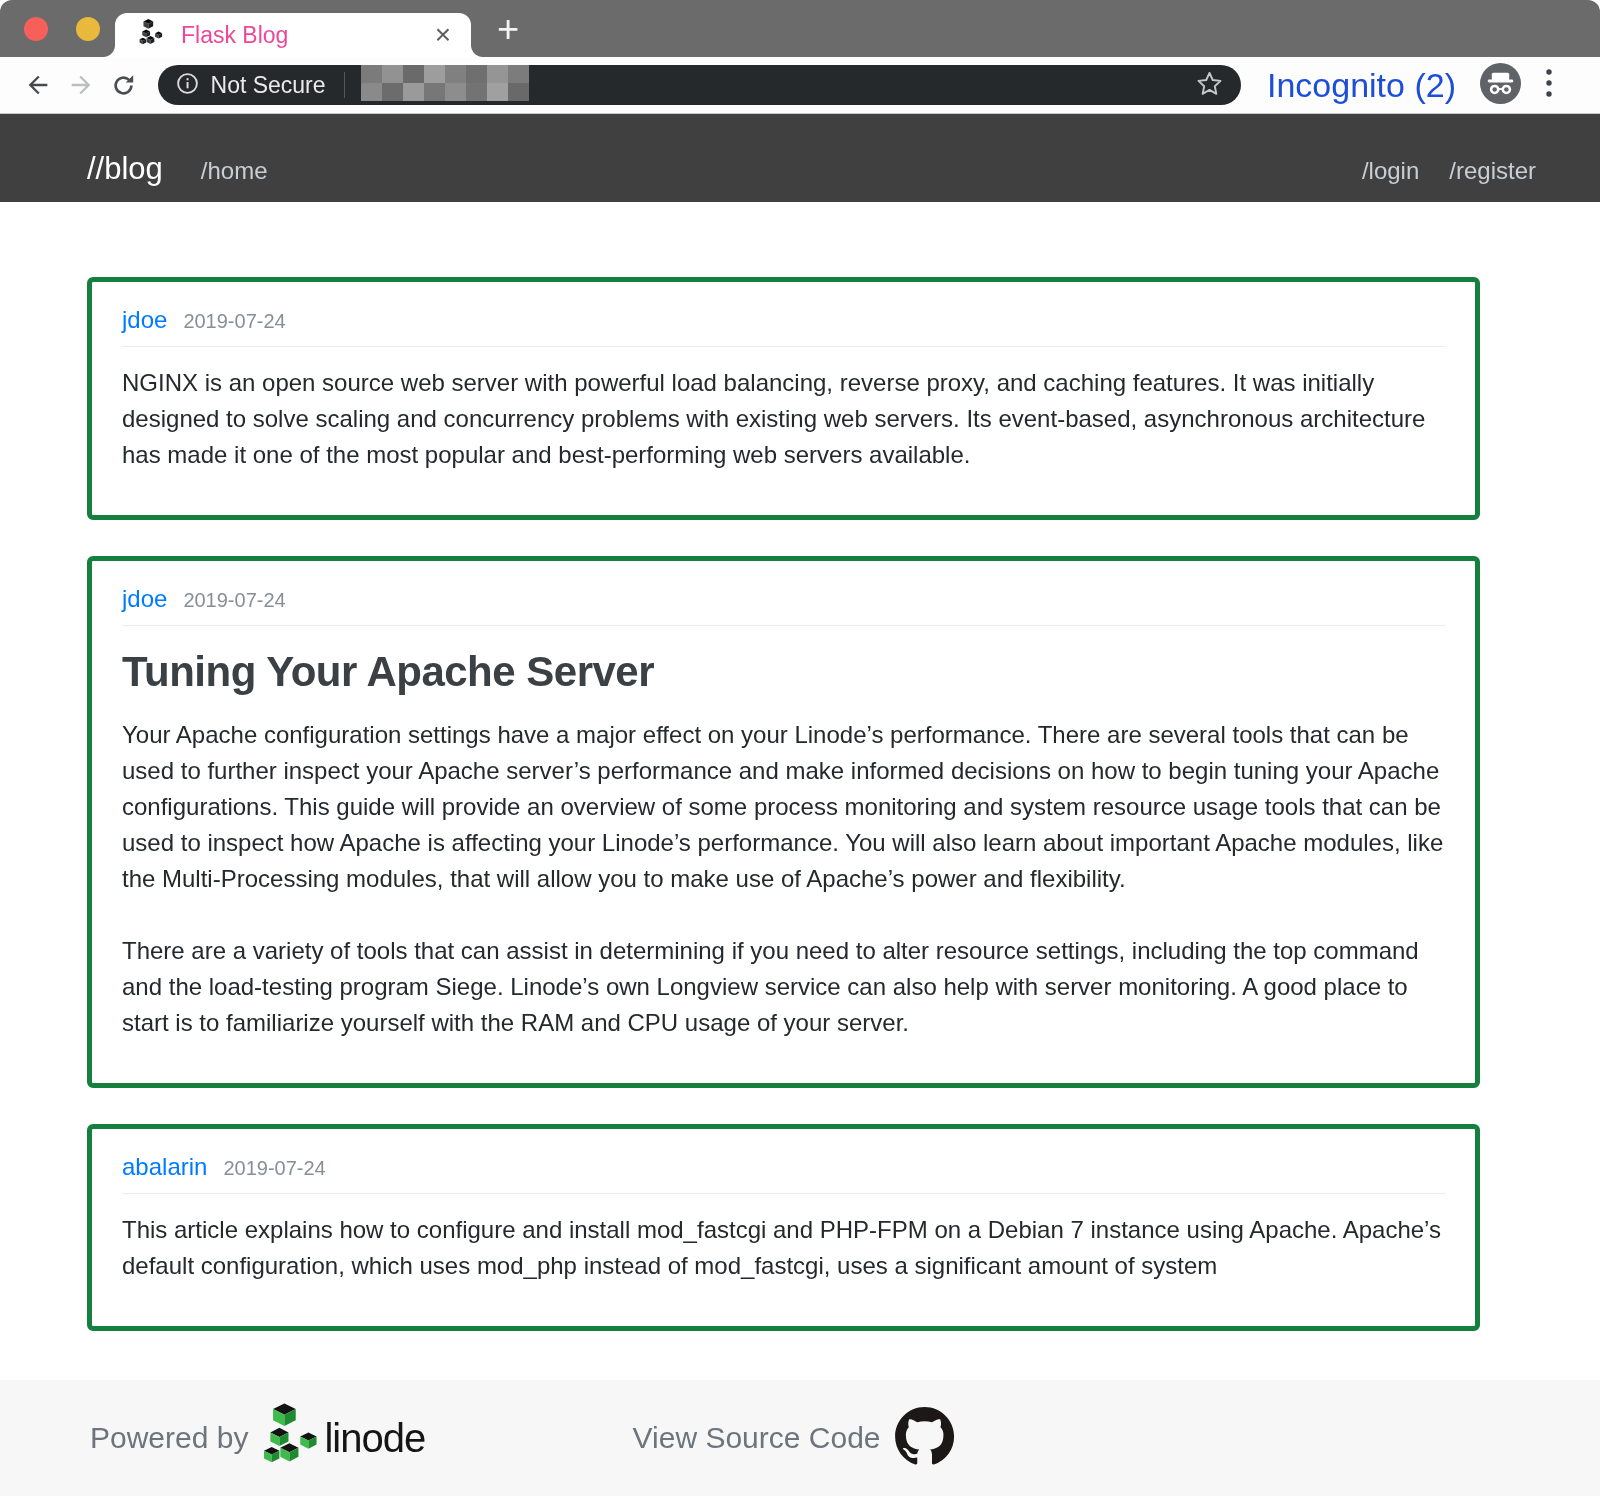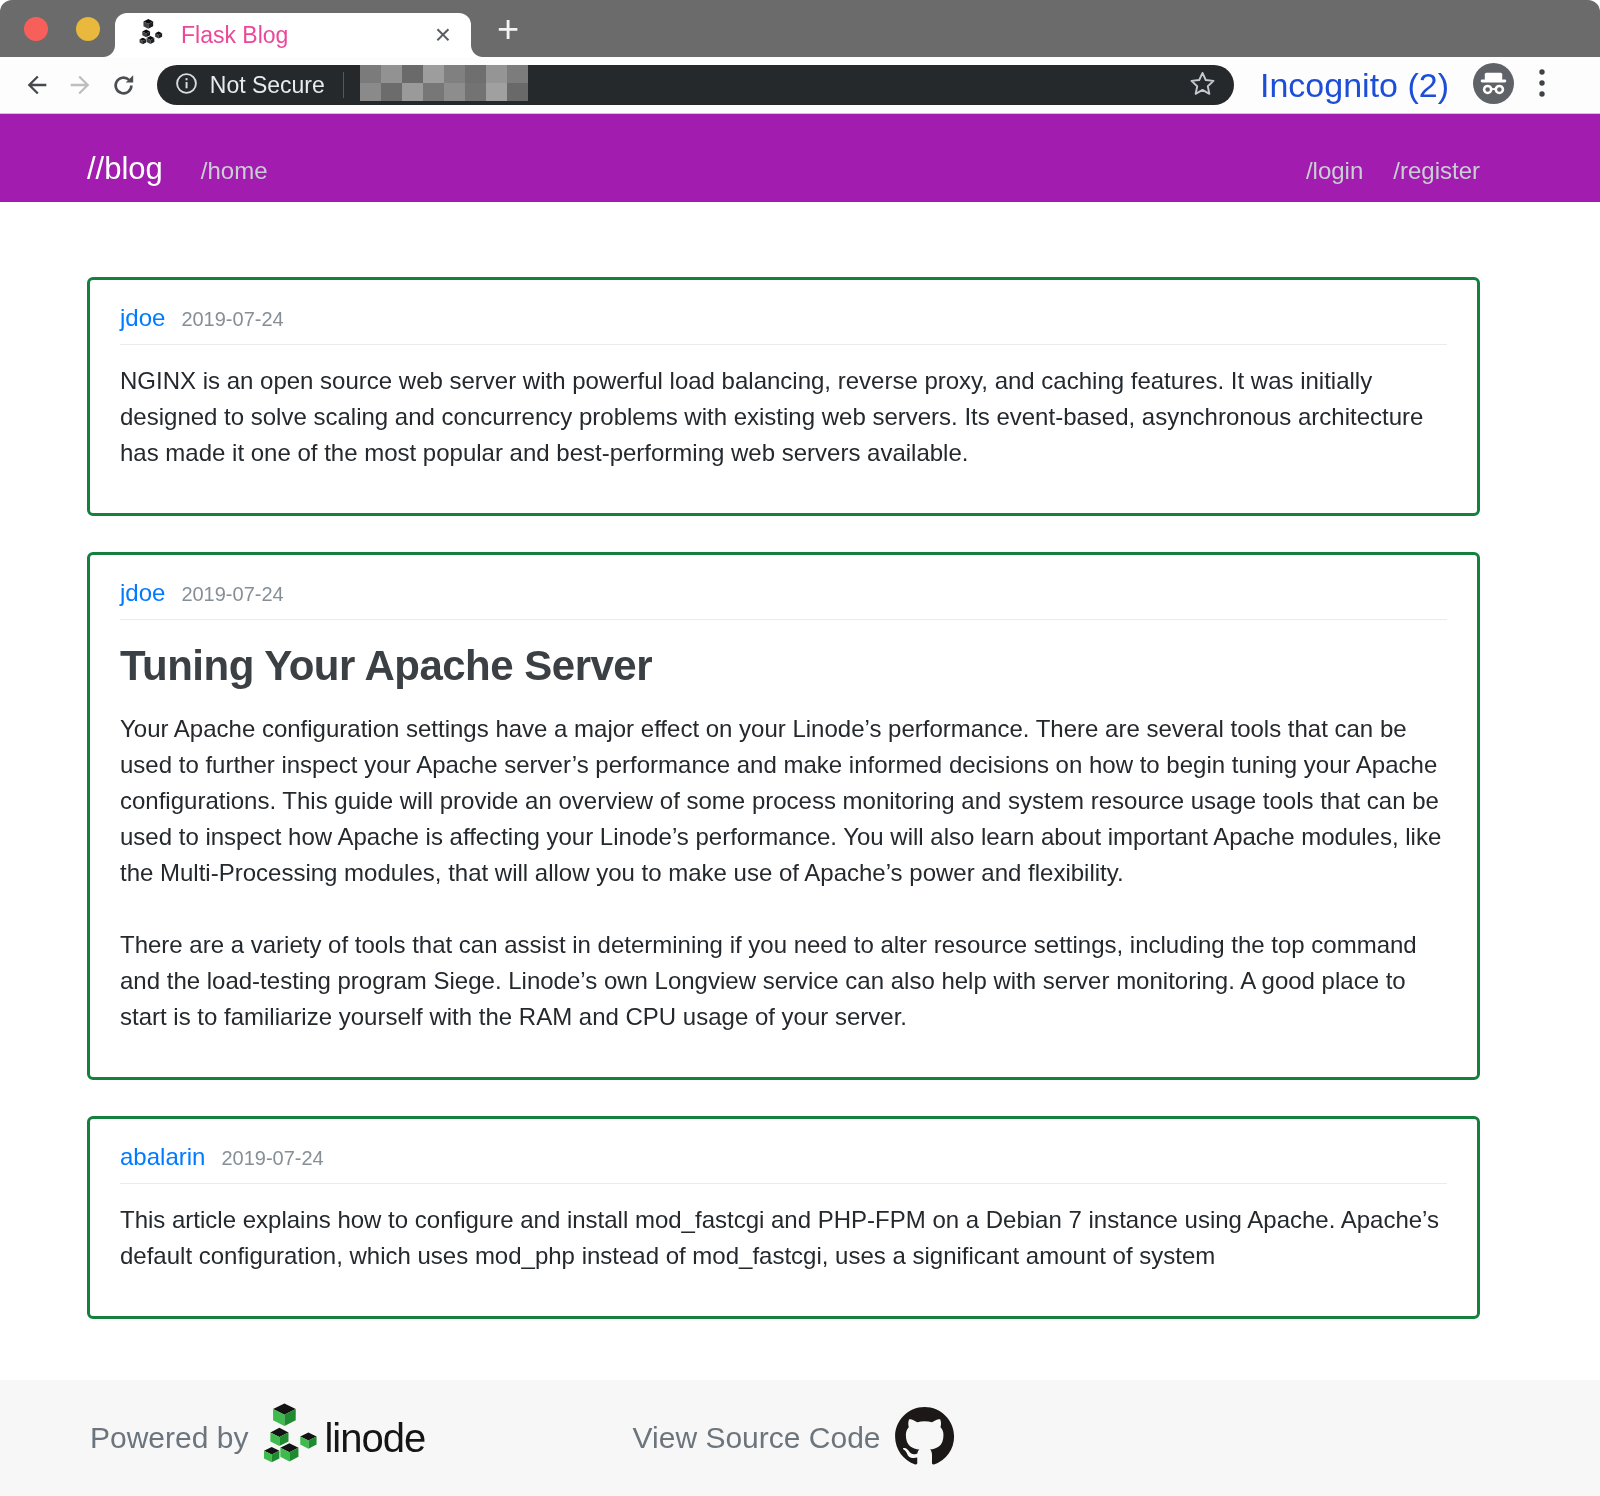--- a/index.html
+++ b/index.html
@@ -30,48 +30,48 @@
   .tab::after  { right:-12px; background:radial-gradient(circle at 100% 0, rgba(0,0,0,0) 11.5px, #fff 12.5px); }
   .tab-title { flex:1; margin-left:16px; font-size:23px; color:#ec4899; white-space:nowrap; overflow:hidden; }
   .tab-close { font-size:28px; color:#5a5e62; line-height:1; padding:0 4px; }
   .newtab {
     position:absolute; left:488px; top:8px; font-size:38px; font-weight:300;
     color:#f3f3f3; width:40px; text-align:center;
   }
 
   .toolbar {
     height:57px; background:#fdfdfd; border-bottom:1px solid #c9c9c9;
-    display:flex; align-items:center; padding:0 8px 0 16px;
+    display:flex; align-items:center; padding:0 1px 0 16px;
   }
   .navbtn { width:46px; display:flex; justify-content:center; align-items:center; }
   .omnibox {
     width:1152px; height:40px; margin-left:12px; background:#26292c;
     border-radius:20px; display:flex; align-items:center; padding:0 18px 0 18px;
   }
   .omni-label { margin-left:12px; font-size:23px; color:#e8eaed; white-space:nowrap; }
   .omni-sep { width:1px; height:26px; background:#55585b; margin:0 16px 0 18px; }
   .omni-spacer { flex:1; }
   .right-controls { display:flex; align-items:center; margin-left:26px; gap:24px; }
   .incog-label { font-size:34px; color:#1d4ed8; white-space:nowrap;text-align:center; }
 
   
   .navbar {
-    height:88px; background:#a21caf; display:flex; align-items:baseline;
-    padding:36px 120px 0 87px;
+    height:88px; background:#404040; display:flex; align-items:baseline;
+    padding:36px 64px 0 87px;
   }
   .brand { font-size:31px; color:#ffffff; text-decoration:none; }
   .navlink { font-size:24px; color:#c9ced3; text-decoration:none; }
   .nav-left { margin-left:38px; }
   .nav-right { margin-left:auto; display:flex; gap:30px;margin-top:7px; }
 
   
   .content { padding-top:75px; }
   .card {
     width:1393px; margin:0 0 36px 87px; background:#fff;
-    border:3px solid #15803d; border-radius:6px; padding:24px 30px 42px;
+    border:5px solid #15803d; border-radius:6px; padding:24px 30px 42px;
   }
   .meta { display:flex; align-items:baseline; gap:16px; }
   .author { font-size:24px; color:#007bff; text-decoration:none; }
   .date { font-size:20px; color:#878f96; }
   .card hr { border:none; border-top:1px solid #e9ecef; margin:12px 0 0; }
   .card h2 {
     font-size:42px; font-weight:700; color:#3b4045; margin-top:18px;
     line-height:1.32; letter-spacing:-0.5px; max-width:1270px;
   }
   .card p { font-size:24px; line-height:36px; color:#24292d; margin-top:18px; }

